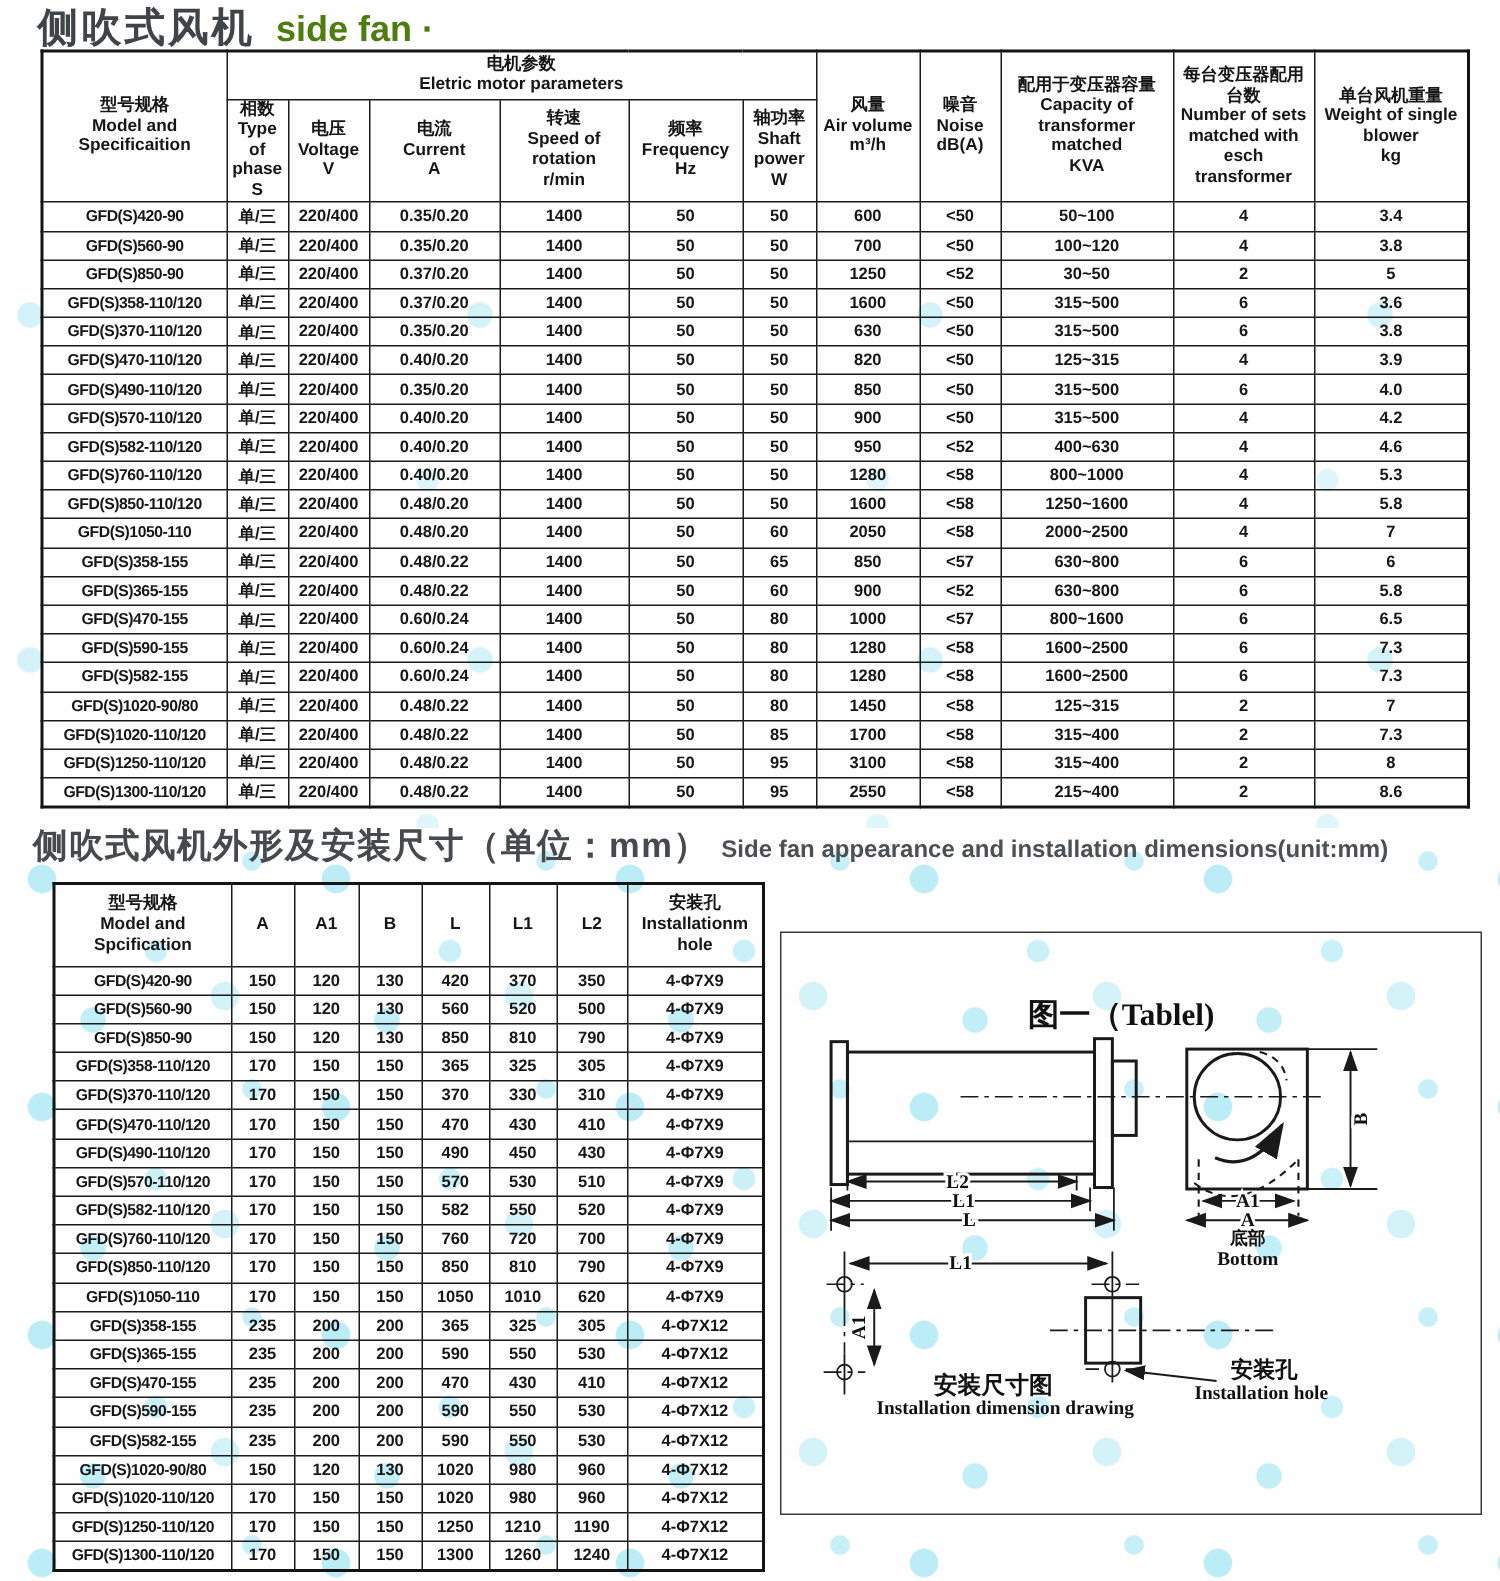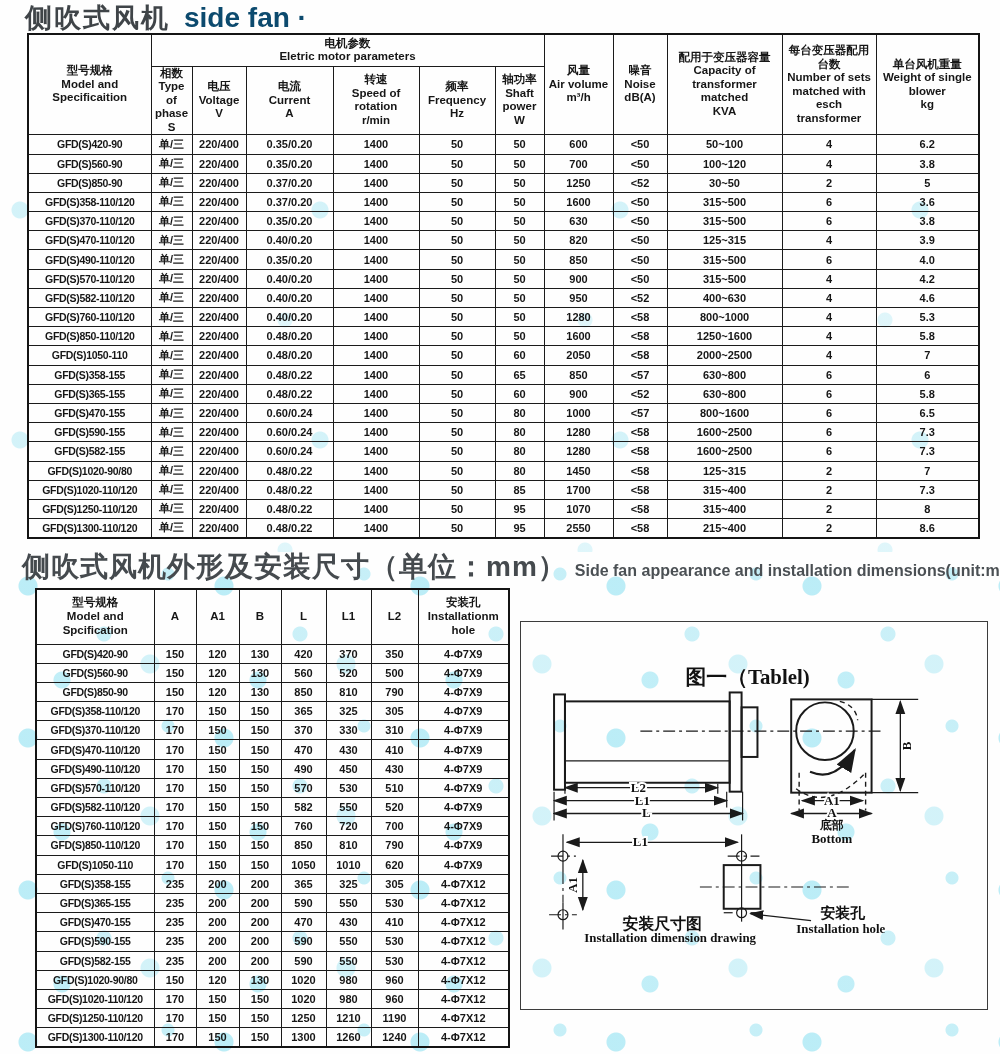--- a/index.html
+++ b/index.html
@@ -15,23 +15,23 @@
     background-size:196px 152px;background-repeat:repeat;}
   .watermark2{position:absolute;left:0;top:150px;width:1000px;height:402px;z-index:0;
     background-image:
       radial-gradient(circle at 20px 60px, rgba(132,222,240,.35) 8px, rgba(132,222,240,0) 9px),
       radial-gradient(circle at 285px 170px, rgba(132,222,240,.25) 7px, rgba(132,222,240,0) 8px);
     background-size:300px 230px;background-repeat:repeat;}
   .content{position:relative;z-index:1;}
 
   .title1{position:absolute;left:25px;top:0px;white-space:nowrap;}
   .title1 .zh{font-size:27px;font-weight:bold;color:#3f4448;letter-spacing:2px;}
-  .title1 .en{font-size:28px;font-weight:600;color:#0c4a6e;margin-left:14px;}
+  .title1 .en{font-size:24px;font-weight:600;color:#4d7c0f;margin-left:14px;}
   .title2{position:absolute;left:22px;top:548px;white-space:nowrap;}
-  .title2 .zh{font-size:28px;font-weight:bold;color:#454a4e;letter-spacing:1px;}
+  .title2 .zh{font-size:23px;font-weight:bold;color:#454a4e;letter-spacing:1px;}
   .title2 .en{font-size:16px;font-weight:600;color:#4b5054;margin-left:8px;}
 
   table{border-collapse:collapse;table-layout:fixed;background:transparent;}
   th,td{border:1px solid #1b1b1b;text-align:center;vertical-align:middle;padding:0 1px;overflow:hidden;}
   th{font-size:11.5px;font-weight:bold;line-height:1.18;}
   td{font-size:11px;font-weight:bold;white-space:nowrap;}
   th span{display:block;}
   .t1{position:absolute;left:27px;top:33px;width:951px;border:2px solid #141414;}
   .t1 thead tr.r1{height:32px;}
   .t1 thead tr.r2{height:68px;margin-left:39px;}
@@ -157,21 +157,21 @@
           <td>单/三</td>
           <td>220/400</td>
           <td>0.35/0.20</td>
           <td>1400</td>
           <td>50</td>
           <td>50</td>
           <td>600</td>
           <td>&lt;50</td>
           <td>50~100</td>
           <td>4</td>
-          <td>6.2</td>
+          <td>3.4</td>
         </tr>
         <tr>
           <td>GFD(S)560-90</td>
           <td>单/三</td>
           <td>220/400</td>
           <td>0.35/0.20</td>
           <td>1400</td>
           <td>50</td>
           <td>50</td>
           <td>700</td>
@@ -419,21 +419,21 @@
           <td>7.3</td>
         </tr>
         <tr>
           <td>GFD(S)1250-110/120</td>
           <td>单/三</td>
           <td>220/400</td>
           <td>0.48/0.22</td>
           <td>1400</td>
           <td>50</td>
           <td>95</td>
-          <td>1070</td>
+          <td>3100</td>
           <td>&lt;58</td>
           <td>315~400</td>
           <td>2</td>
           <td>8</td>
         </tr>
         <tr>
           <td>GFD(S)1300-110/120</td>
           <td>单/三</td>
           <td>220/400</td>
           <td>0.48/0.22</td>

